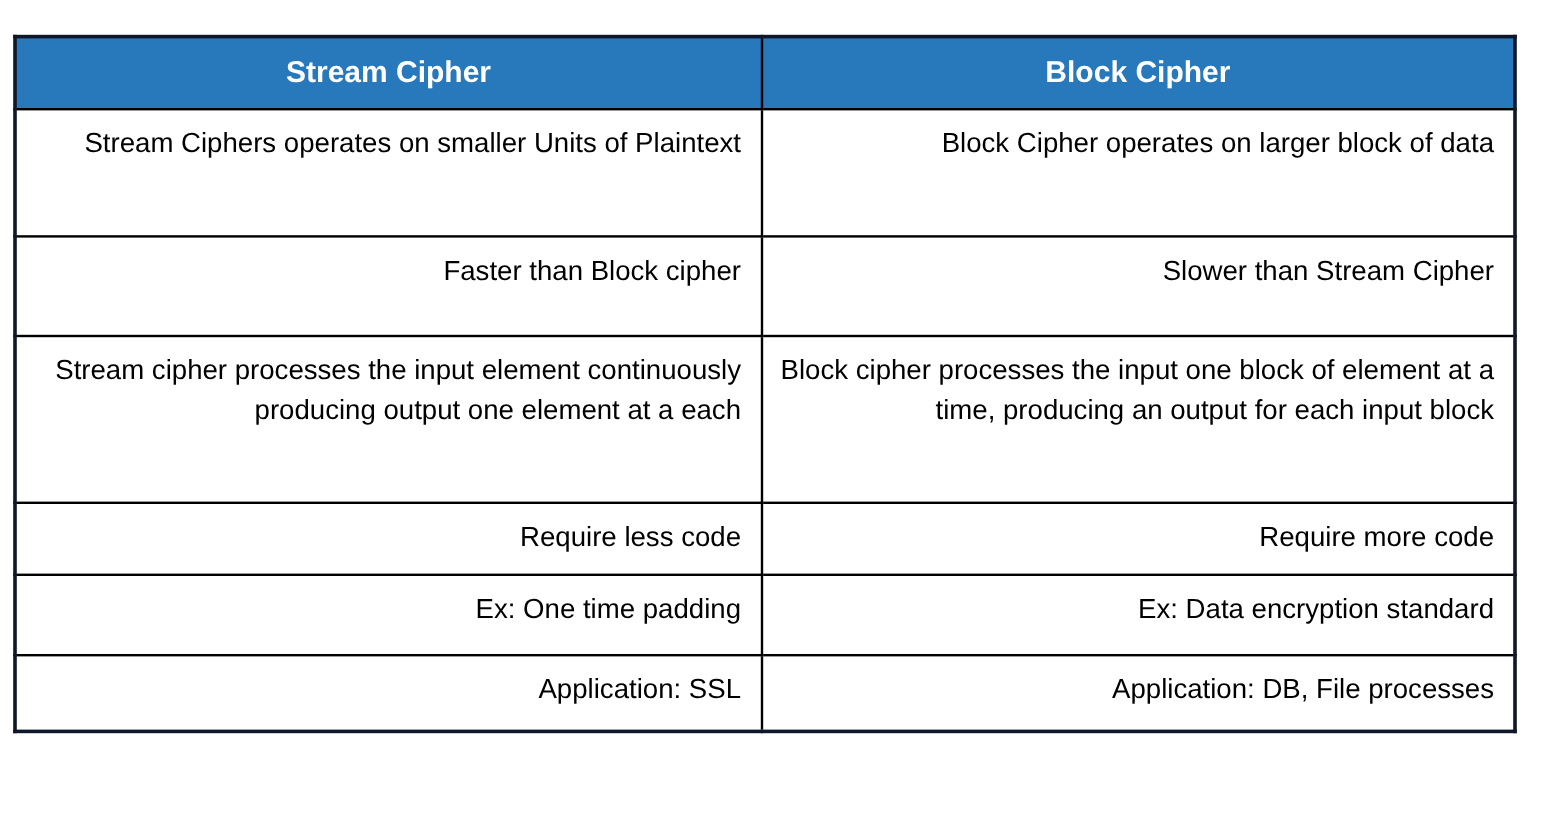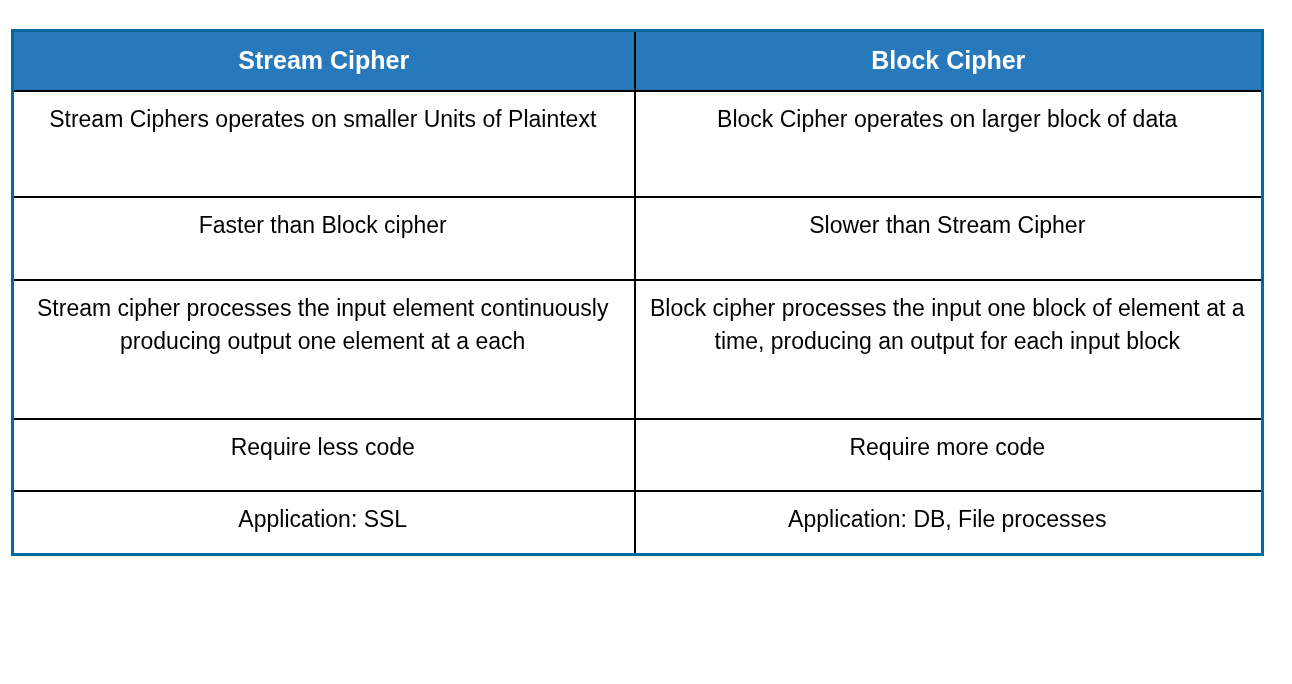--- a/index.html
+++ b/index.html
@@ -16,21 +16,21 @@
     height: 684px;
     overflow: hidden;
   }
   table.cmp {
     position: absolute;
     left: 11px;
     top: 29px;
     width: 1250px;
     border-collapse: collapse;
     table-layout: fixed;
-    border: 3px solid #0369a1;
+    border: 3px solid #0f172a;
   }
   table.cmp col.c-left  { width: 622px; }
   table.cmp col.c-right { width: 628px; }
   table.cmp th, table.cmp td {
     border: 2px solid #000000;
     box-sizing: border-box;
   }
   table.cmp th {
     background: #2779BC;
     color: #ffffff;
@@ -40,28 +40,28 @@
     vertical-align: middle;
     height: 60px;
     padding: 0;
   }
   table.cmp td {
     background: #ffffff;
     color: #000000;
     font-size: 23px;
     line-height: 33px;
     font-weight: 400;
-    text-align: center;
+    text-align: right;
     vertical-align: top;
     padding: 11px 16px 8px 14px;
   }
   tr.r-tall2  td { height: 106px; }
   tr.r-one    td { height: 83px; }
   tr.r-tall3  td { height: 139px; }
-  tr.r-one4   td { height: 72px; border-radius: 19px; }
+  tr.r-one4   td { height: 60px; border-radius: 19px; }
   tr.r-one5   td { height: 66px; }
   tr.r-one6   td { height: 67px; }
   tr.r-one7   td { height: 64px; padding-left: 14px; }
 </style>
 </head>
 <body>
 
 <div class="page">
   <table class="cmp">
     <colgroup>
@@ -84,19 +84,23 @@
         <td>Slower than Stream Cipher</td>
       </tr>
       <tr class="r-tall3">
         <td>Stream cipher processes the input element continuously producing output one element at a each</td>
         <td>Block cipher processes the input one block of element at a time, producing an output for each input block</td>
       </tr>
       <tr class="r-one4">
         <td>Require less code</td>
         <td>Require more code</td>
       </tr>
+      <tr class="r-one6">
+        <td>Ex: One time padding</td>
+        <td>Ex: Data encryption standard</td>
+      </tr>
       <tr class="r-one7">
         <td>Application: SSL</td>
         <td>Application: DB, File processes</td>
       </tr>
     </tbody>
   </table>
 </div>
 
 </body></html>

